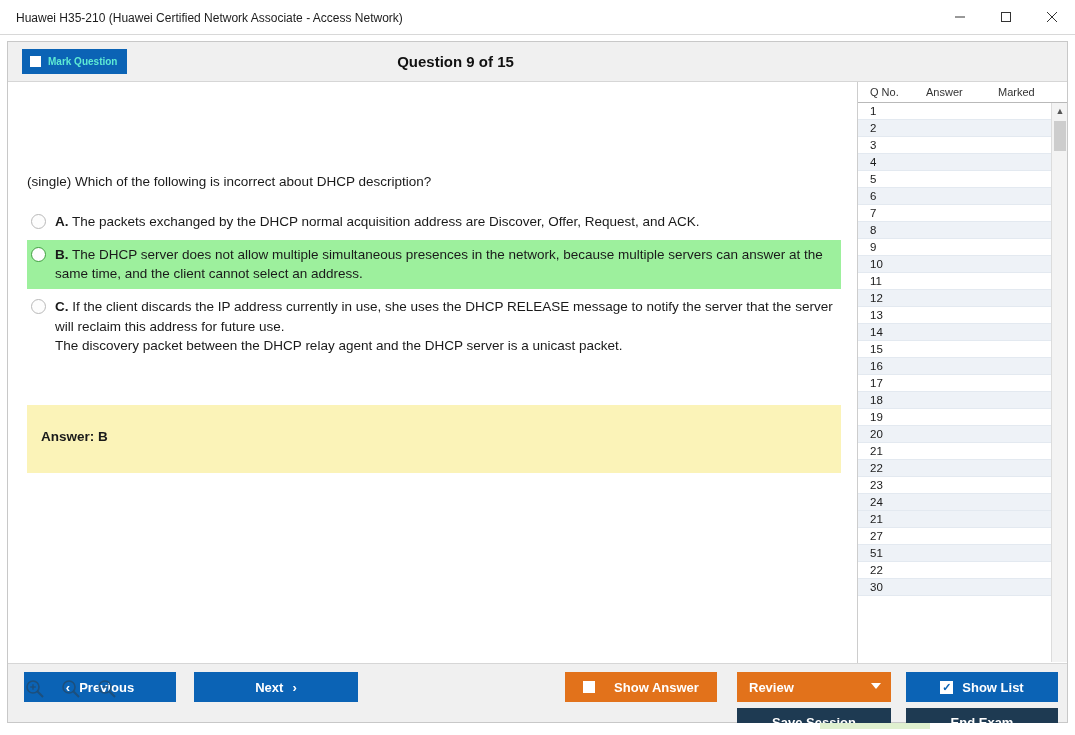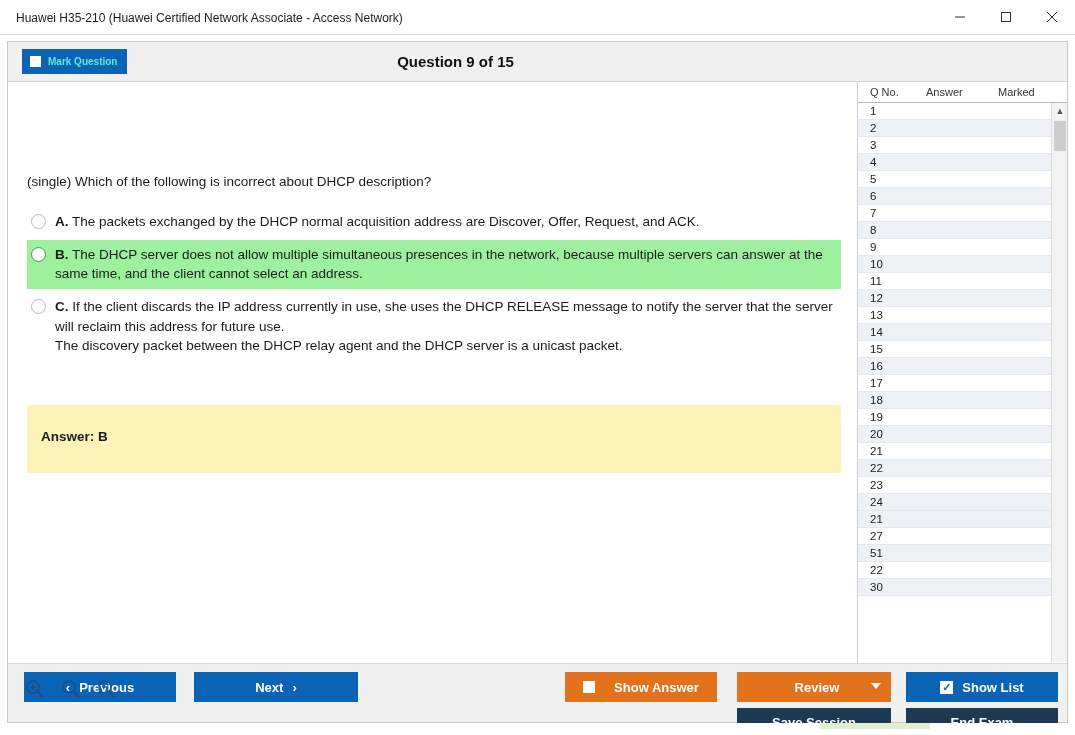--- a/index.html
+++ b/index.html
@@ -284,21 +284,21 @@
     justify-content: center;
     box-sizing: border-box;
   }
   .btn-blue { background: #0b63b5; }
   .btn-orange { background: #e2721b; }
   .btn-dark { background: #1e3a52; }
 
   .btn-prev { left: 16px; top: 8px; width: 152px; height: 30px; gap: 9px; }
   .btn-next { left: 186px; top: 8px; width: 164px; height: 30px; gap: 9px; }
   .btn-show-answer { left: 557px; top: 8px; width: 152px; height: 30px; gap: 19px; }
-  .btn-review { left: 729px; top: 8px; width: 154px; height: 30px; justify-content: center; padding-left: 12px; }
+  .btn-review { left: 729px; top: 8px; width: 154px; height: 30px; justify-content: flex-start; padding-left: 12px; }
   .btn-show-list { left: 898px; top: 8px; width: 152px; height: 30px; gap: 9px; }
   .btn-save { left: 729px; top: 44px; width: 154px; height: 28px; }
   .btn-end { left: 898px; top: 44px; width: 152px; height: 28px; }
 
   .chev { font-size: 13px; font-weight: bold; }
   .sq-white { width: 12px; height: 12px; background: #ffffff; display: block; }
   .chk-white {
     width: 13px; height: 13px; background: #ffffff; display: flex;
     align-items: center; justify-content: center; color: #0b63b5;
     font-size: 11px; font-weight: bold; line-height: 1;

